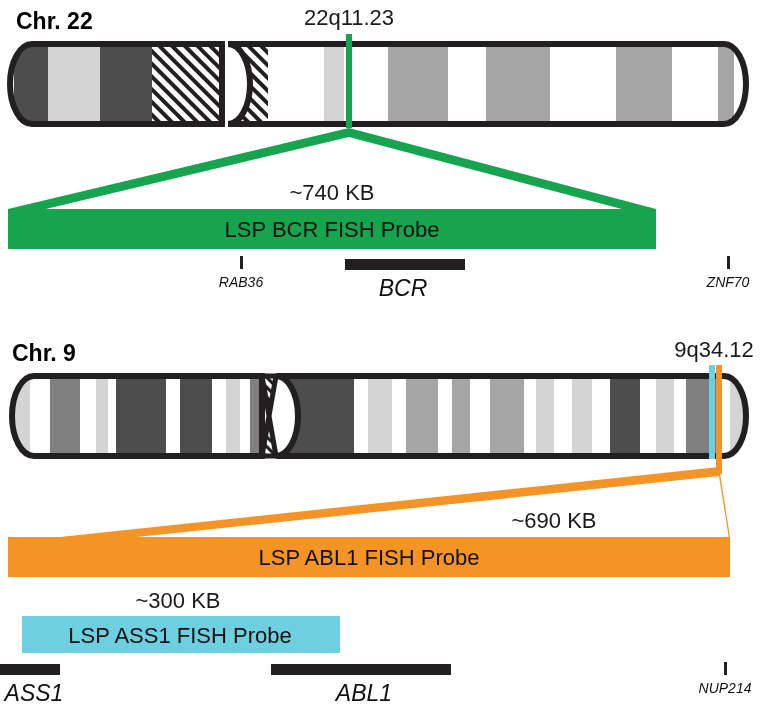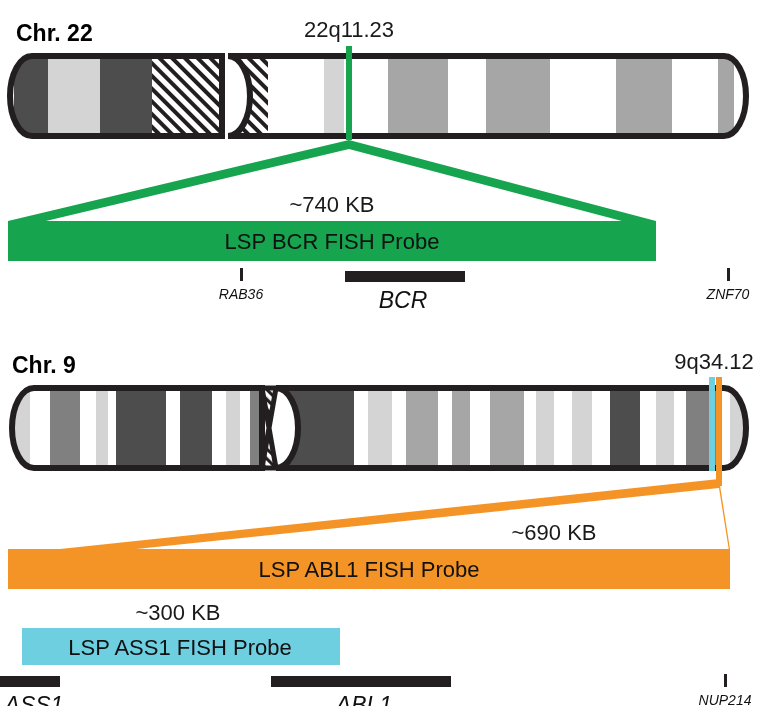--- a/index.html
+++ b/index.html
@@ -9,21 +9,21 @@
   }
   body {
     width: 760px;
     height: 706px;
     font-family: "Liberation Sans", sans-serif;
     position: relative;
     overflow: hidden;
   }
   #stage {
     position: absolute;
-    left: 0; top: 16px;
+    left: 0; top: 4px;
     width: 760px;
     height: 604px;
   }
   svg#diagram {
     display: block;
     width: 760px;
     height: 706px;
   }
   .chr-title {
     font-family: "Liberation Sans", sans-serif;

